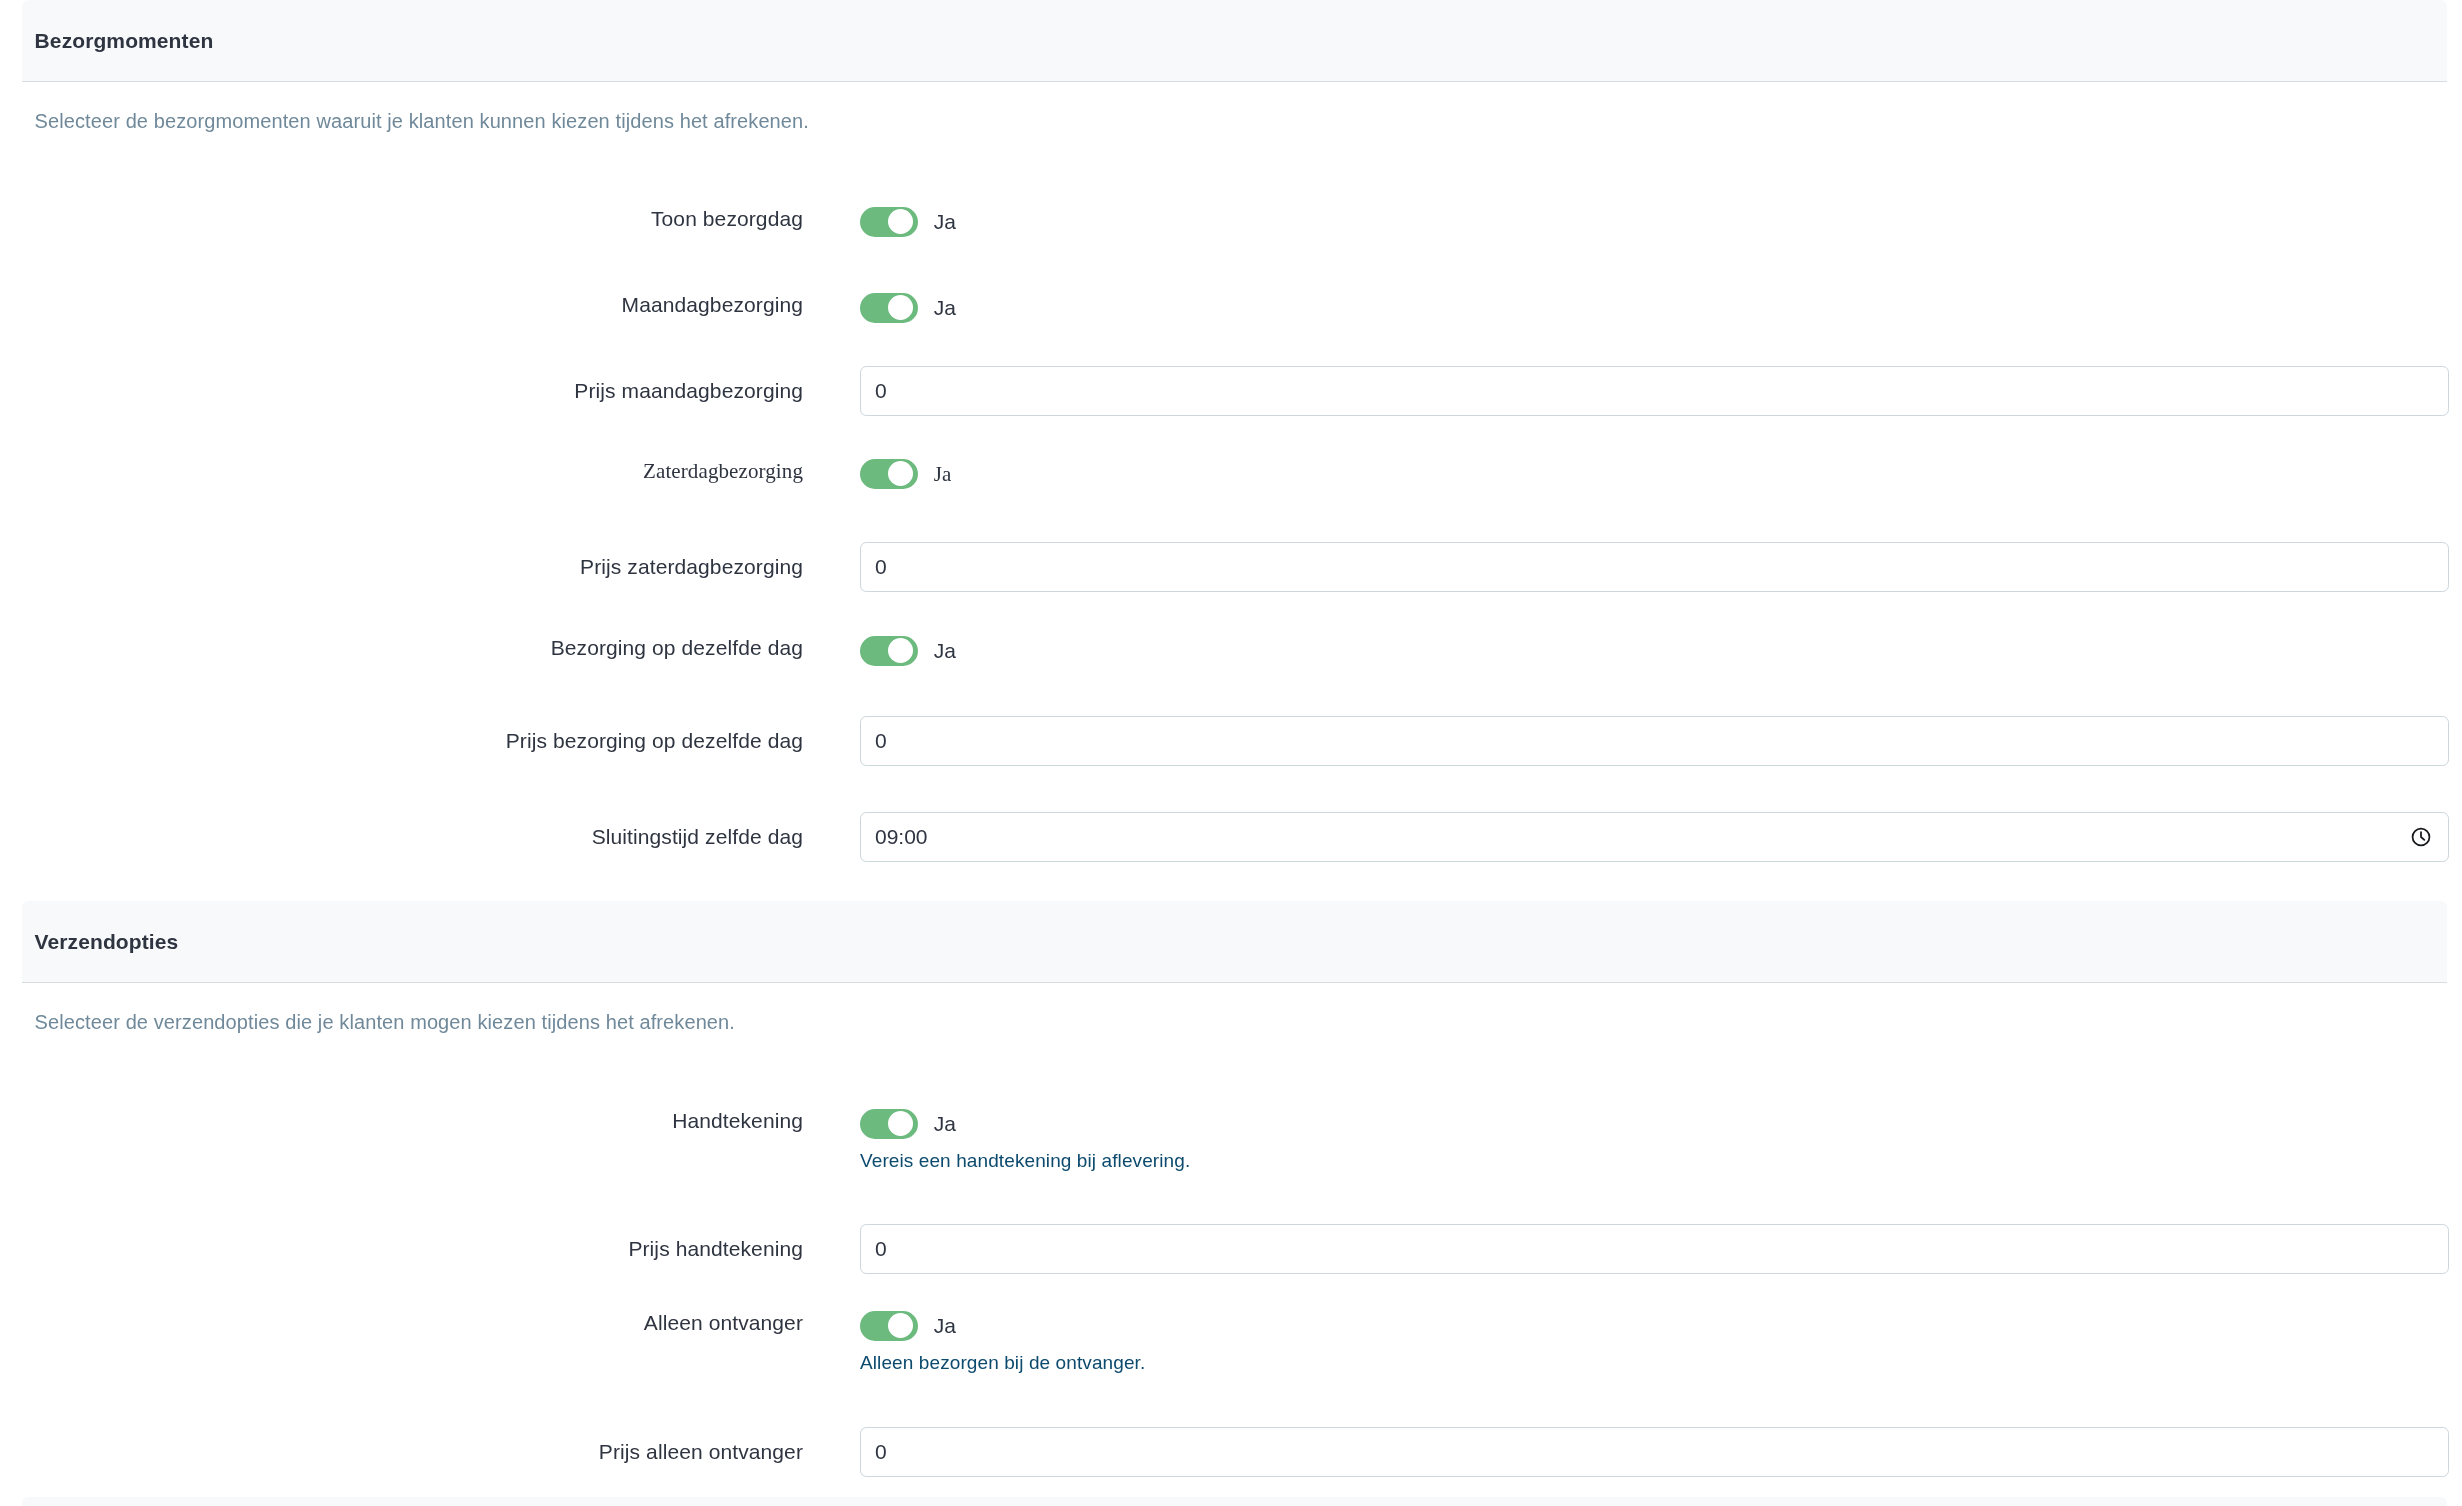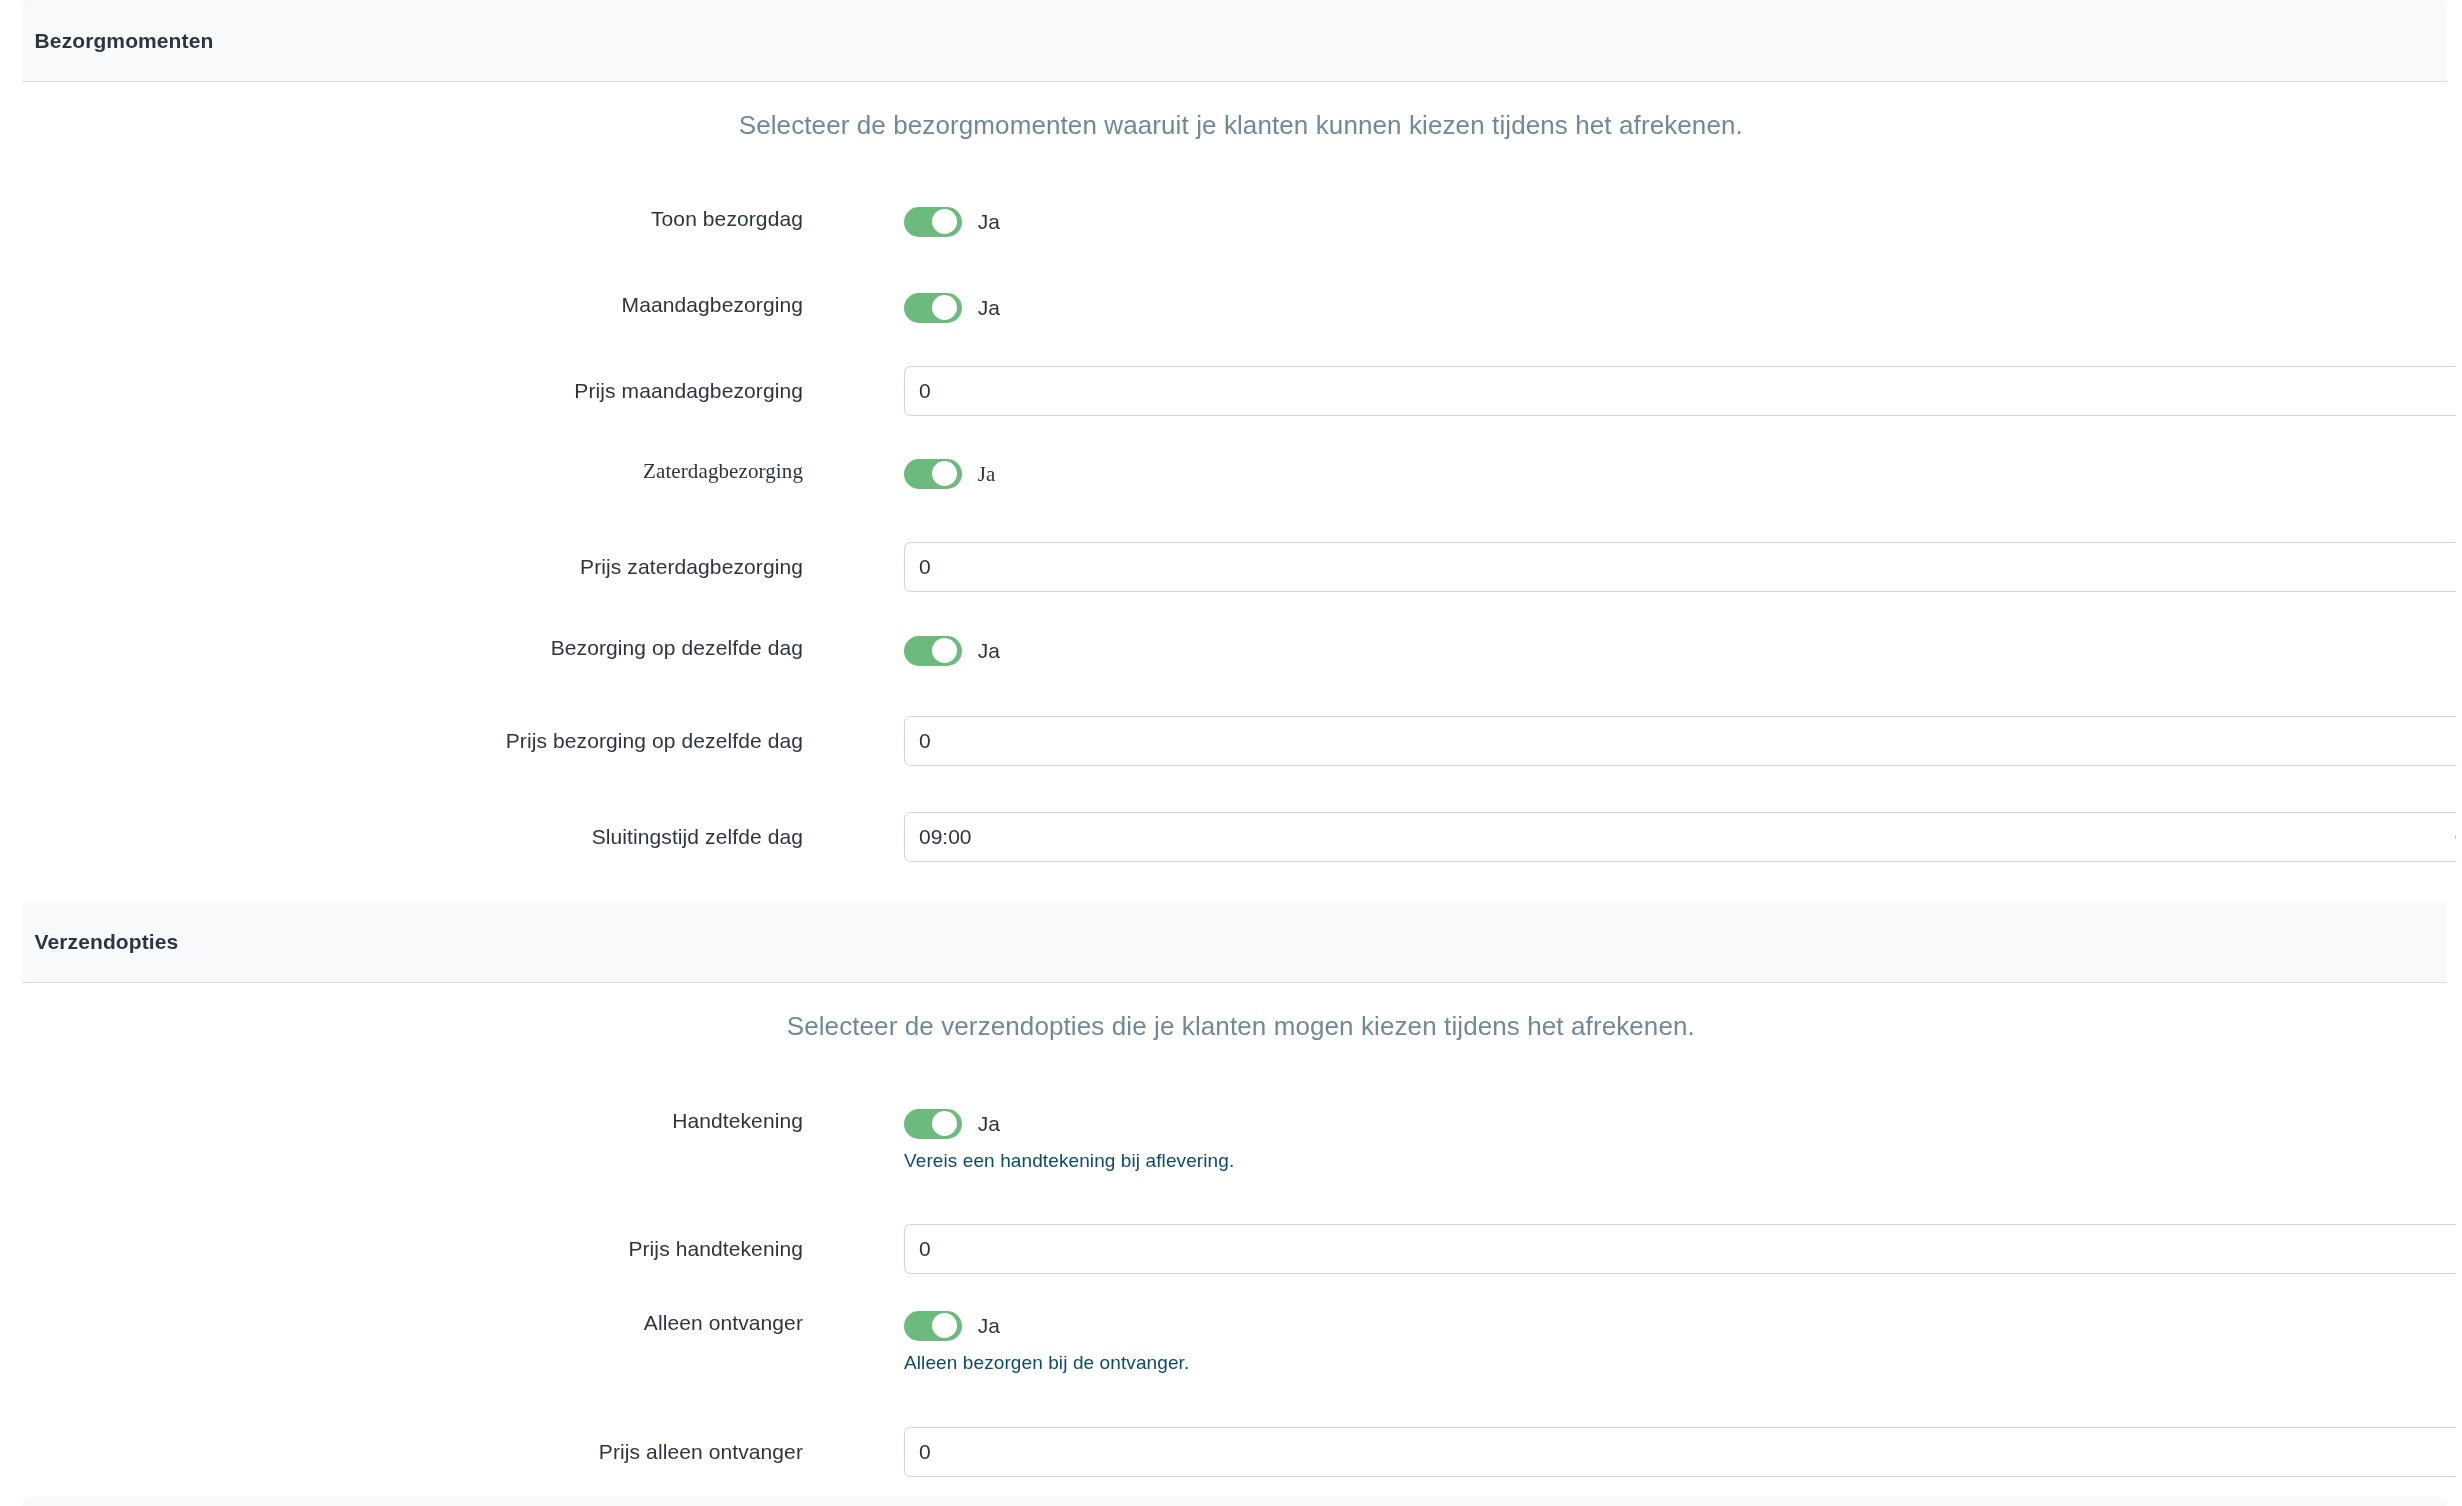--- a/index.html
+++ b/index.html
@@ -44,24 +44,23 @@
     color: #2e3440;
     letter-spacing: 0.1px;
   }
 
   .card-body {
     padding-top: 0;
   }
 
   .card-description {
     color: #70899a;
-    font-size: 26px;
+    font-size: 20px;
     padding: 28px 0 0 12.6px;
     letter-spacing: 0.1px;
-    text-align: center;
   }
 
   
   .form-row {
     position: relative;
     display: flex;
     align-items: flex-start;
     width: 100%;
   }
 
@@ -147,21 +146,21 @@
     position: absolute;
     right: 17.3px;
     top: 50%;
     transform: translateY(-50%);
     width: 22px;
     height: 22px;
     line-height: 0;
   }
 
   
-  .abs { position: absolute; left: 0; width: 2425px; gap: 44px; }
+  .abs { position: absolute; left: 0; width: 2425px; }
 </style>
 </head>
 <body>
 
 <div class="page">
 
   <div class="card" style="top:0px;">
 
     <div class="card-header">
       <span class="card-header-title">Bezorgmomenten</span>

